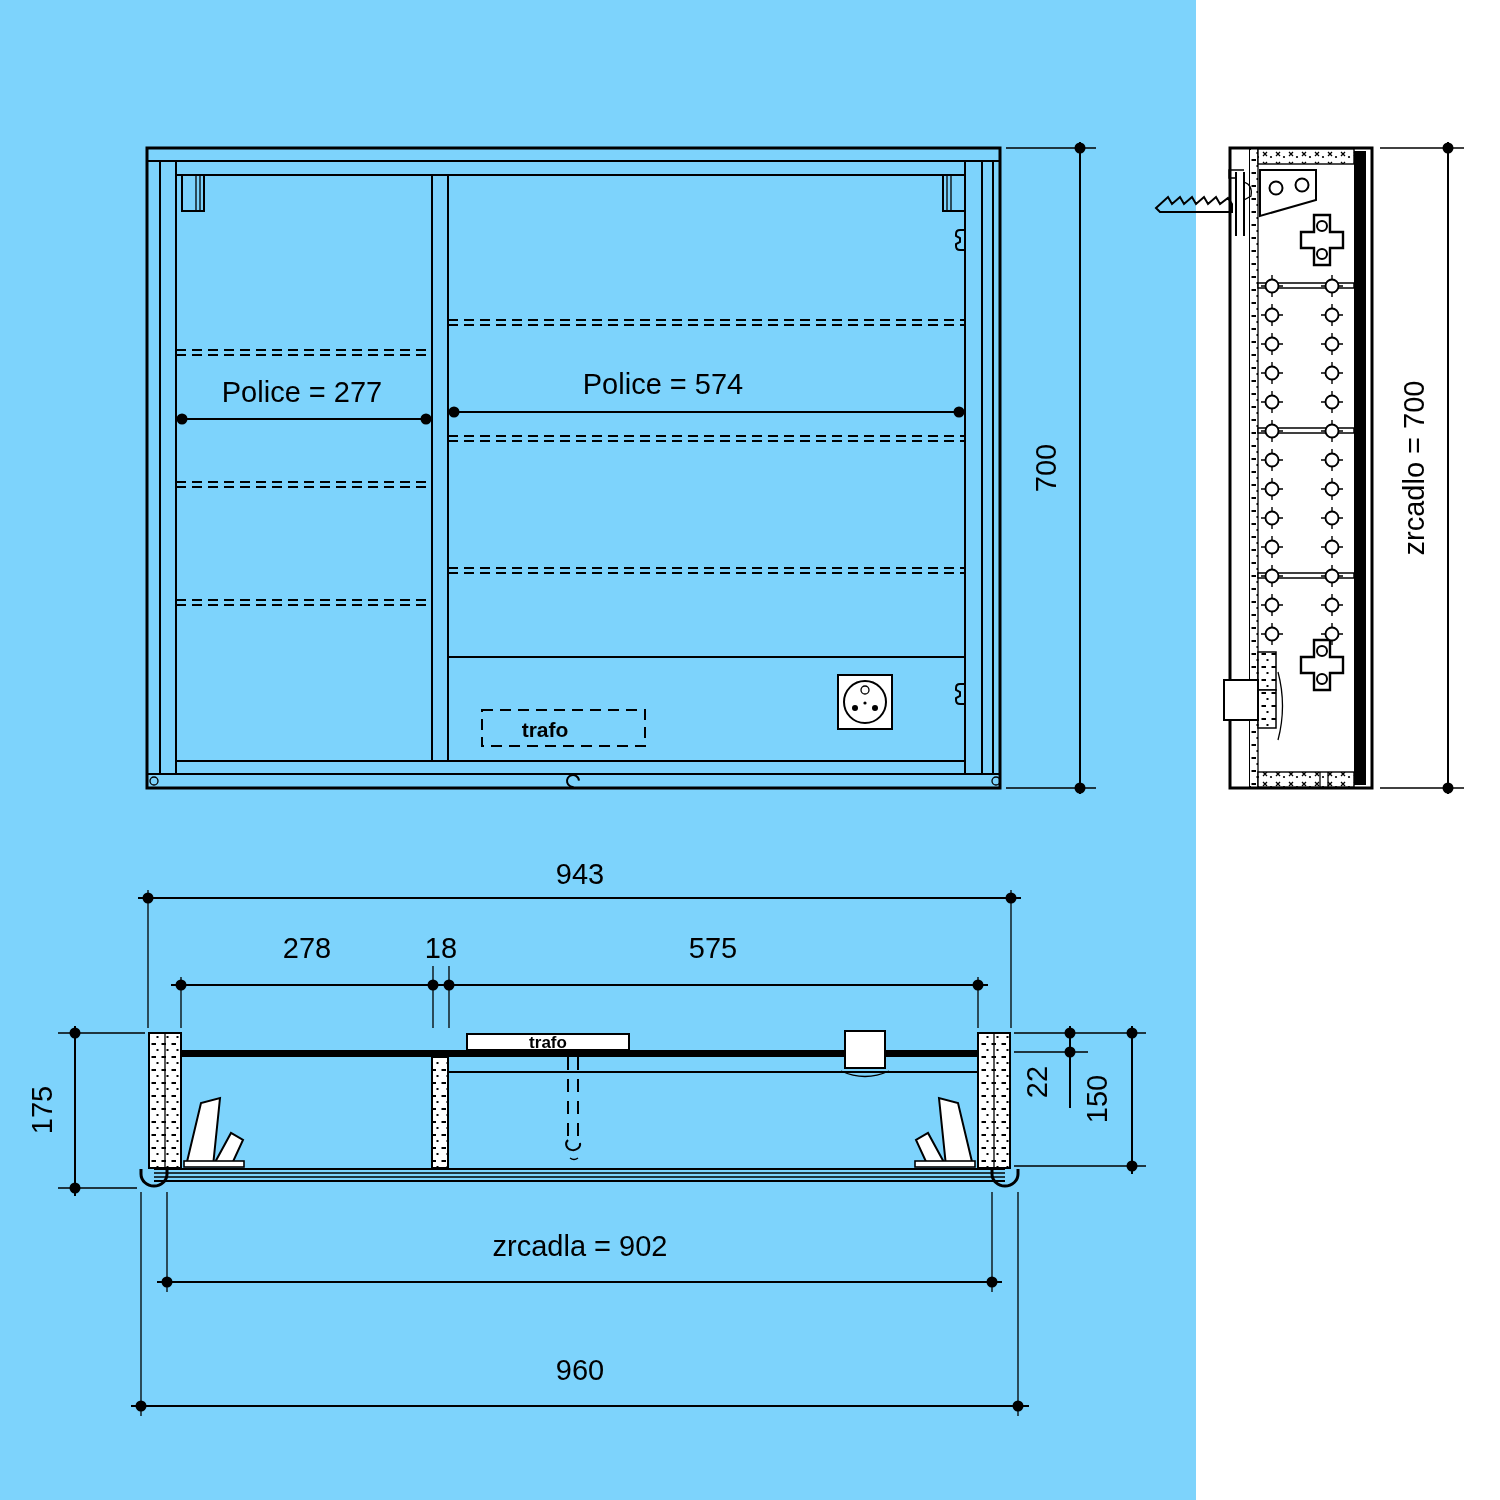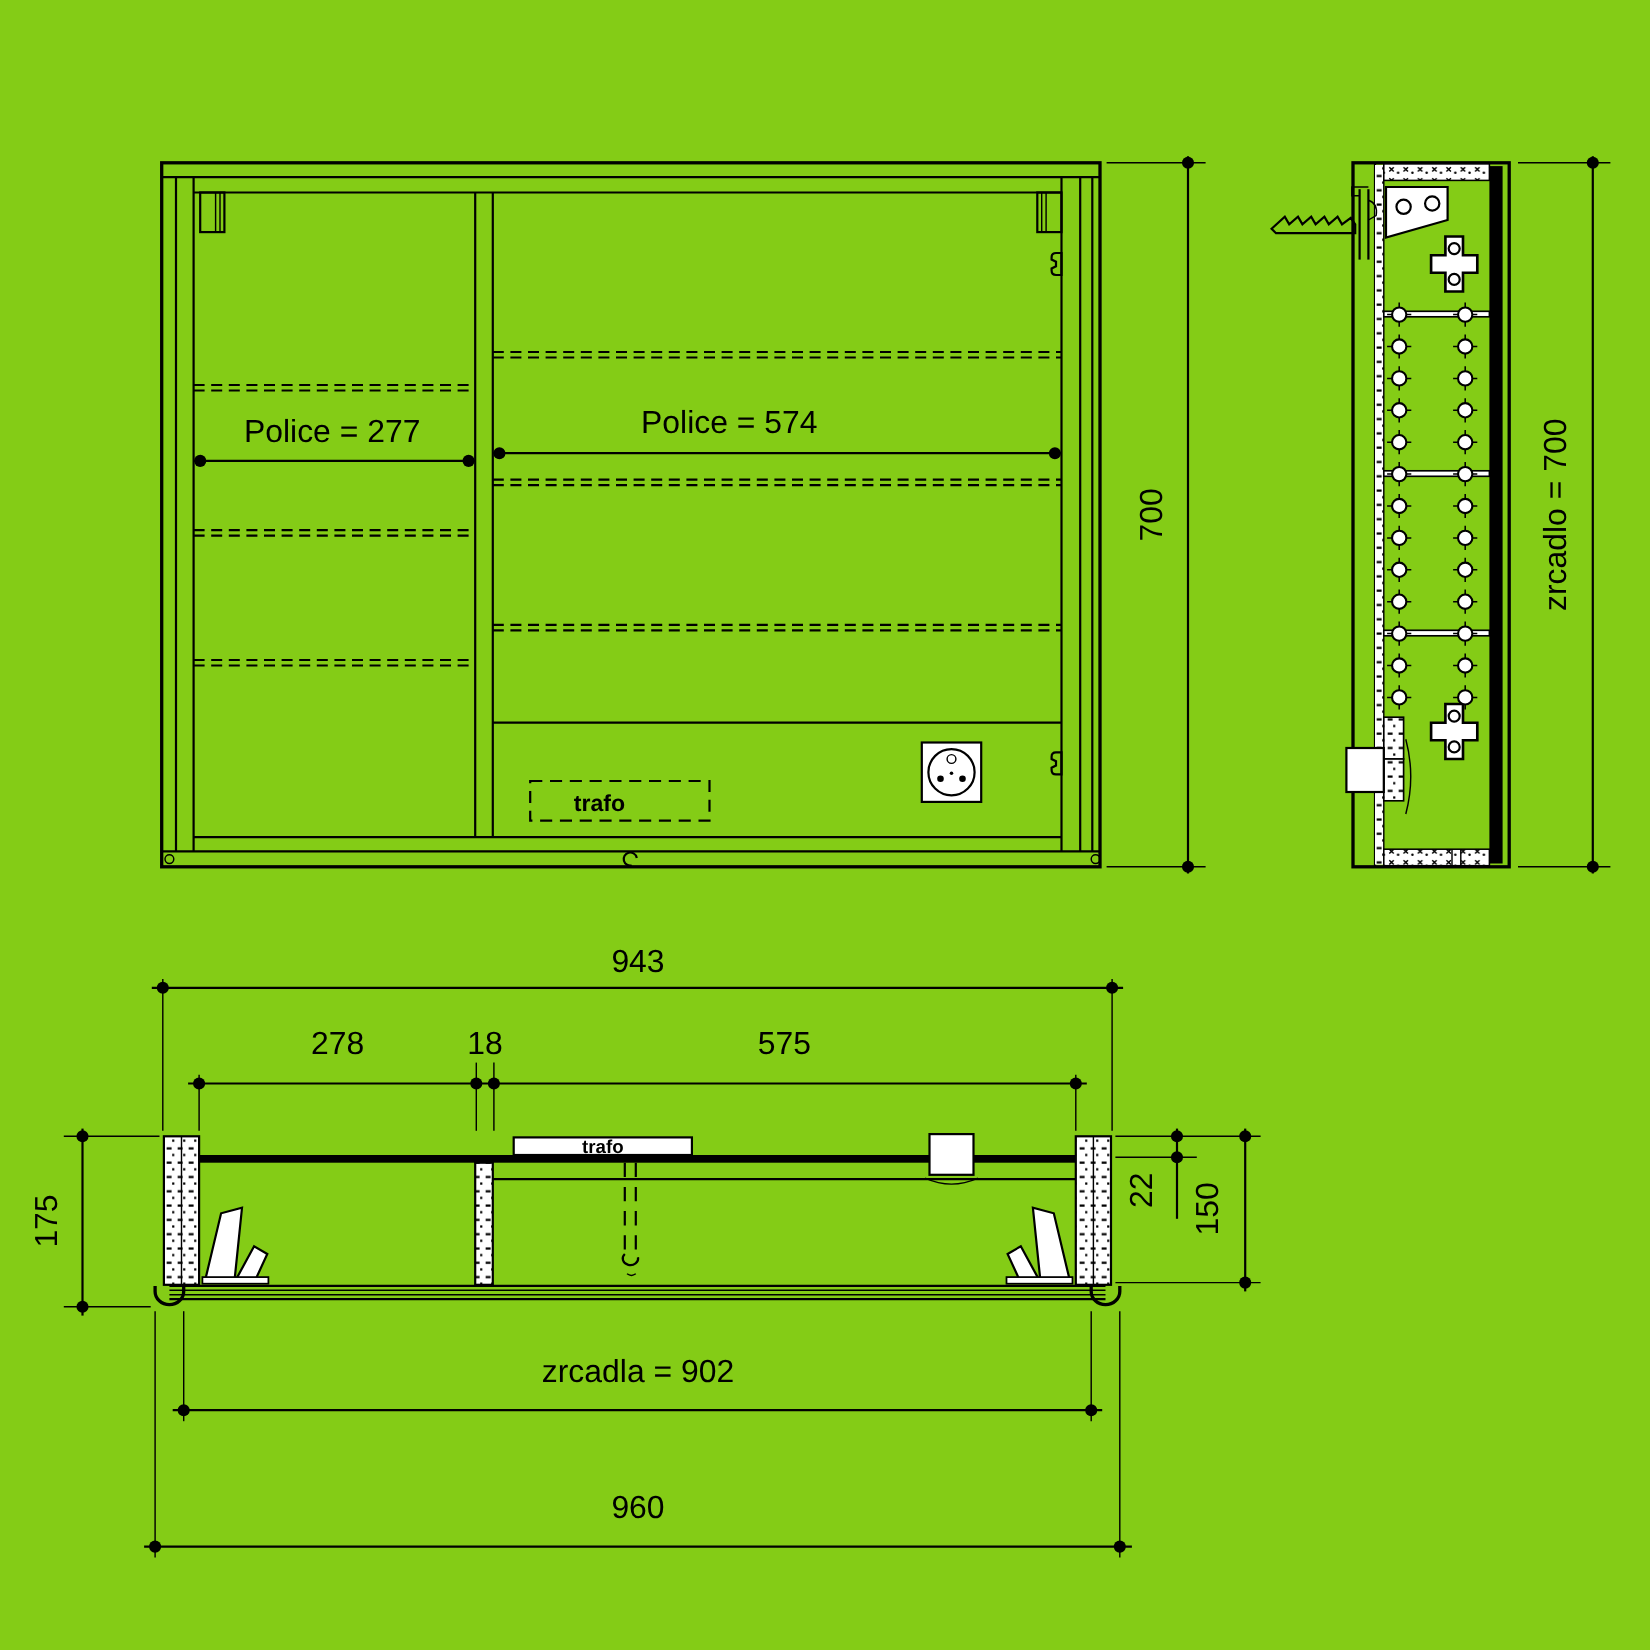--- a/index.html
+++ b/index.html
@@ -1,16 +1,16 @@
 <!DOCTYPE html>
 <html><head>
 <meta charset="utf-8">
 <style>
   html,body{margin:0;padding:0;background:#fff;}
-  .page{width:1500px;height:1500px;background:#84cc16;position:relative;font-family:"Liberation Sans",sans-serif;}
+  .page{width:1196px;height:1500px;background:#7dd3fc;position:relative;font-family:"Liberation Sans",sans-serif;}
   svg text{fill:#000;font-family:"Liberation Sans",sans-serif;}
   .lbl{font-size:29px;}
   .lbl-bold{font-size:21px;font-weight:bold;}
   .lbl-bold-sm{font-size:17px;font-weight:bold;}
   .ln{stroke:#000;fill:none;stroke-width:2;}
   .ln-heavy{stroke:#000;fill:none;stroke-width:3;}
   .ln-thin{stroke:#000;fill:none;stroke-width:1.3;}
   .dash2{stroke-dasharray:10,6;}
   .dashbox{stroke-dasharray:11,7;}
   .dot{fill:#000;stroke:none;}

